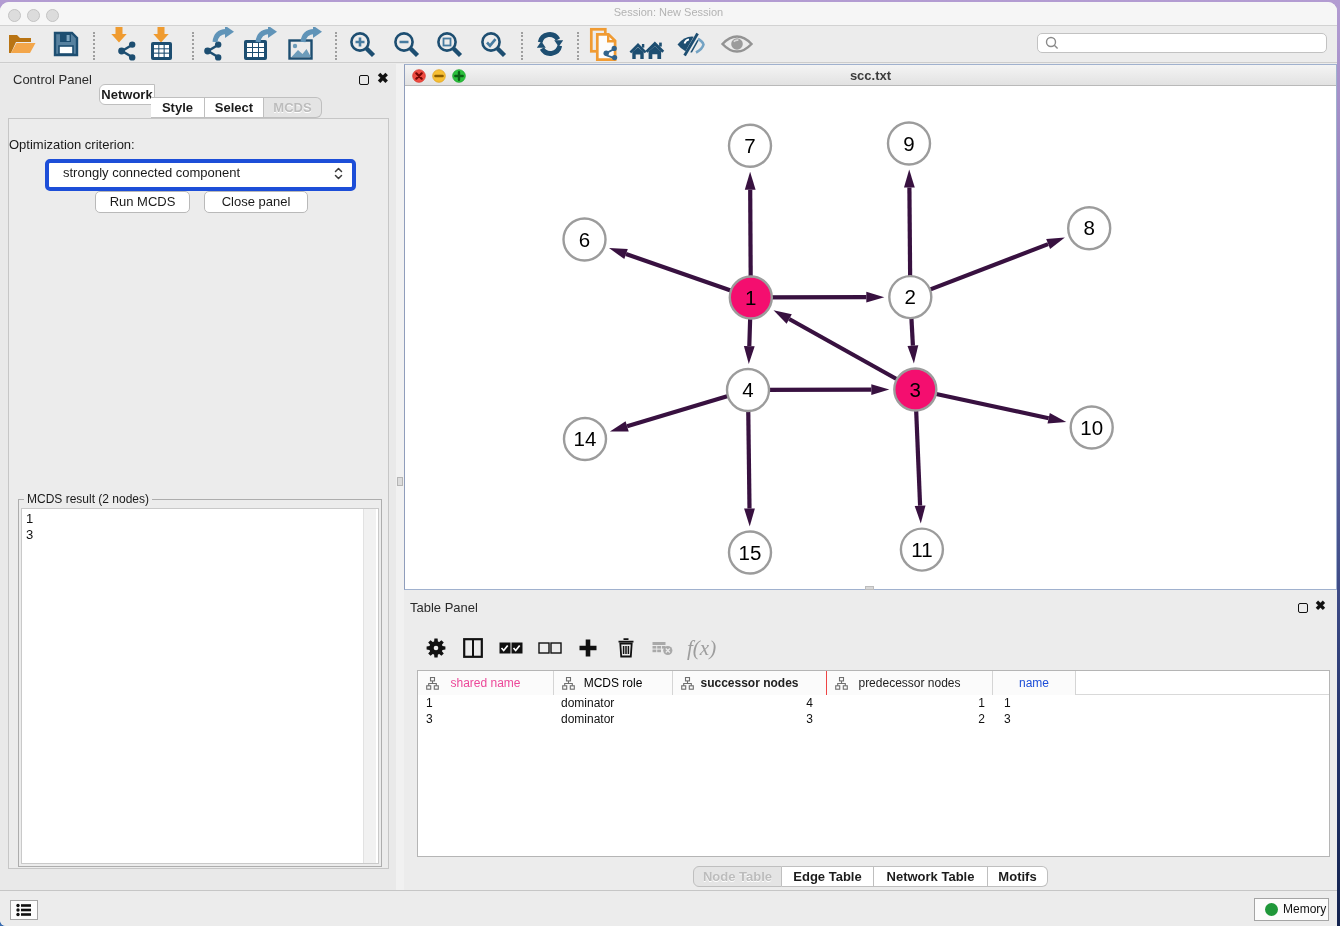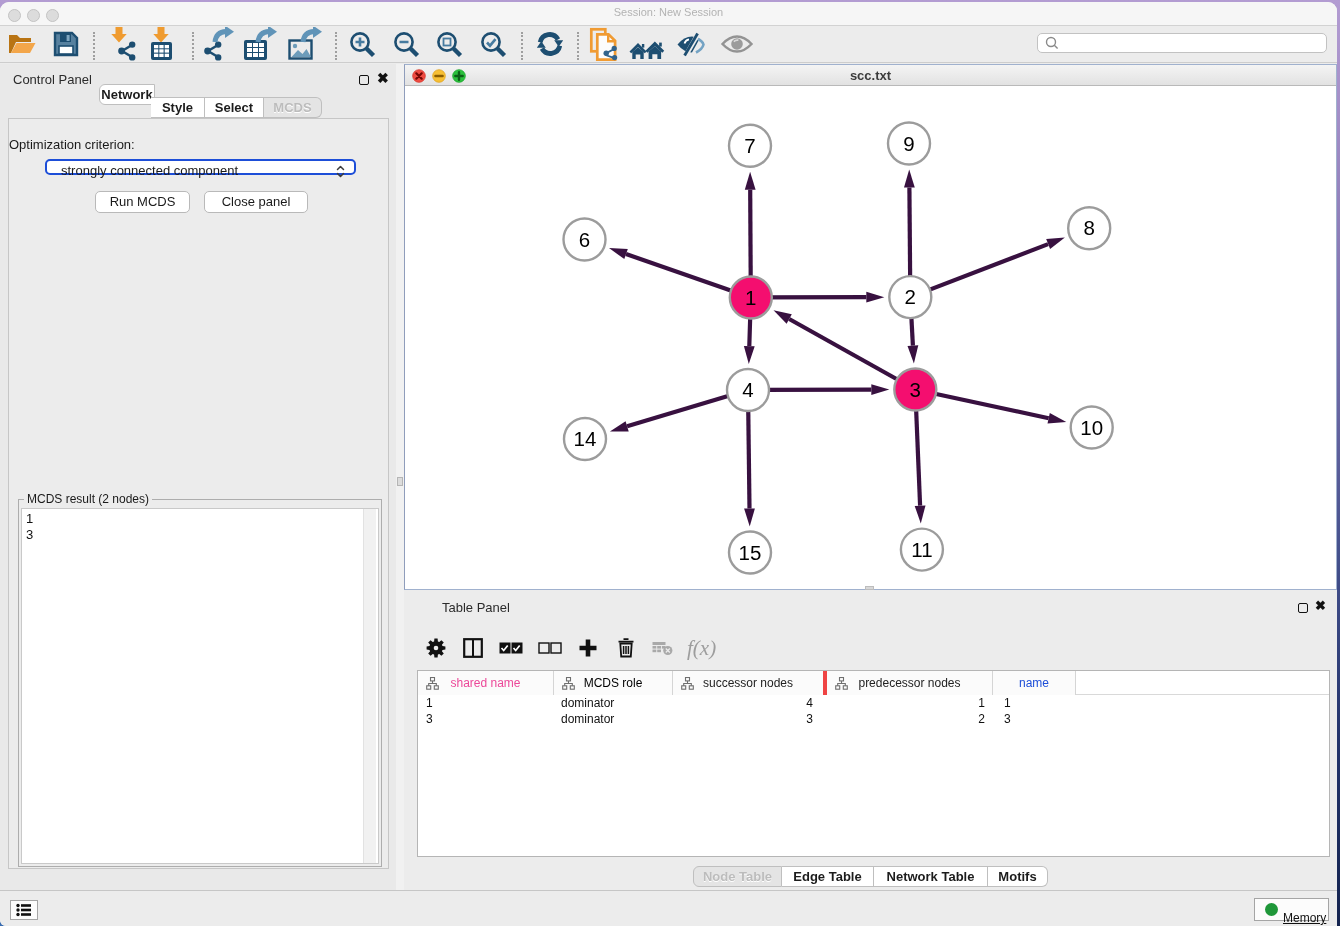--- a/index.html
+++ b/index.html
@@ -201,21 +201,21 @@
   <div id="cpanel">
     <div id="cpanel-hdr">Control Panel</div>
     <div class="hdr-sq" style="left:359px;"></div>
     <div class="hdr-x" style="left:377px;">✖</div>
     <div class="tabseg" style="left:79px; top:20px; width:56px; border-radius:6px 0 0 6px;margin-left:20px;">Network</div>
     <div class="tabseg" style="left:151px; top:33px; width:54px; border-left:none;">Style</div>
     <div class="tabseg" style="left:205px; top:33px; width:59px; border-left:none;">Select</div>
     <div class="tabseg sel" style="left:264px; top:33px; width:58px; border-left:none; border-radius:0 6px 6px 0;">MCDS</div>
     <div id="cp-content">
       <div style="position:absolute;left:0;top:18px;width:100%;text-align:left;font-size:13px;color:#1a1a1a;">Optimization criterion:</div>
-      <div style="position:absolute;left:36px;top:40px;width:311px;height:16px;background:#fff;border:2px solid #1d4ed8;border-radius:5px;font-size:13px;color:#1a1a1a;line-height:20px;padding-left:14px;">strongly connected component
+      <div style="position:absolute;left:36px;top:40px;width:311px;height:32px;background:#fff;border:4px solid #1d4ed8;border-radius:5px;font-size:13px;color:#1a1a1a;line-height:20px;padding-left:14px;">strongly connected component
         <svg width="9" height="13" style="position:absolute;right:9px;top:4px;" viewBox="0 0 9 13">
             <path d="M1.5 4.5 L4.5 1.5 L7.5 4.5" fill="none" stroke="#3c3c3c" stroke-width="1.5" stroke-linecap="round" stroke-linejoin="round"></path>
             <path d="M1.5 8.5 L4.5 11.5 L7.5 8.5" fill="none" stroke="#3c3c3c" stroke-width="1.5" stroke-linecap="round" stroke-linejoin="round"></path>
           </svg>
       </div>
       <div style="position:absolute;left:86px;top:72px;width:95px;height:22px;background:#fff;border:1px solid #b9b9b9;border-radius:5px;font-size:13px;color:#1a1a1a;text-align:center;line-height:20px;">Run MCDS</div>
       <div style="position:absolute;left:195px;top:72px;width:104px;height:22px;background:#fff;border:1px solid #b9b9b9;border-radius:5px;font-size:13px;color:#1a1a1a;text-align:center;line-height:20px;">Close panel</div>
       <div style="position:absolute;left:9px;top:380px;width:364px;height:368px;border:1px solid #adadad;">
         <div style="position:absolute;left:5px;top:-8px;background:#ececec;padding:0 3px;font-size:12px;color:#1a1a1a;line-height:15px;">MCDS result (2 nodes)</div>
         <div style="position:absolute;left:2px;top:8px;width:358px;height:356px;background:#fff;border:1px solid #c9c9c9;">
@@ -288,21 +288,21 @@
 <circle cx="516.9" cy="463.6" r="21" fill="#ffffff" stroke="#9c9c9c" stroke-width="2.4"></circle>
 <text x="516.9" y="470.6" text-anchor="middle" font-size="20.5" fill="#000">11</text>
 <circle cx="180.0" cy="353.0" r="21" fill="#ffffff" stroke="#9c9c9c" stroke-width="2.4"></circle>
 <text x="180.0" y="360.0" text-anchor="middle" font-size="20.5" fill="#000">14</text>
 <circle cx="345.0" cy="466.5" r="21" fill="#ffffff" stroke="#9c9c9c" stroke-width="2.4"></circle>
 <text x="345.0" y="473.5" text-anchor="middle" font-size="20.5" fill="#000">15</text>
 </svg>
     <div style="position:absolute;left:460px;top:521px;width:9px;height:4px;background:#d8d8d8;border:1px solid #bdbdbd;"></div>
   </div>
   <div id="tpanel">
-    <div style="position:absolute;left:6px;top:2px;font-size:13px;color:#2b2b2b;margin-left:32px;">Table Panel</div>
+    <div style="position:absolute;left:6px;top:2px;font-size:13px;color:#2b2b2b;">Table Panel</div>
     <div class="hdr-sq" style="left:894px;top:5px;border-width:1px;"></div>
     <div class="hdr-x" style="left:911px;top:0;font-size:13px;">✖</div>
     <svg width="20" height="20" style="position:absolute;left:22px;top:40px;" viewBox="0 0 20 20">
         <polygon points="19.4,8.4 19.4,11.6 16.5,11.9 15.9,13.3 17.8,15.4 15.4,17.8 13.3,15.9 11.9,16.5 11.6,19.4 8.4,19.4 8.1,16.5 6.7,15.9 4.6,17.8 2.2,15.4 4.1,13.3 3.5,11.9 0.6,11.6 0.6,8.4 3.5,8.1 4.1,6.7 2.2,4.6 4.6,2.2 6.7,4.1 8.1,3.5 8.4,0.6 11.6,0.6 11.9,3.5 13.3,4.1 15.4,2.2 17.8,4.6 15.9,6.7 16.5,8.1" fill="#111"></polygon>
         <circle cx="10" cy="10" r="2.3" fill="#ececec"></circle>
       </svg>
 <svg width="20" height="20" style="position:absolute;left:59px;top:40px;" viewBox="0 0 20 20">
 <rect x="1.2" y="1.2" width="17.6" height="17.6" fill="none" stroke="#111" stroke-width="2.2"></rect>
 <line x1="10" y1="1" x2="10" y2="19" stroke="#111" stroke-width="2"></line>
 </svg>
@@ -347,21 +347,21 @@
             <rect x="8.3" y="8.8" width="4" height="3.4" fill="none" stroke="#6e6e6e" stroke-width="1.1"></rect>
             <path d="M6.5 4 V6.5 M2.7 8.8 V6.5 H10.3 V8.8" fill="none" stroke="#6e6e6e" stroke-width="1.1"></path>
           </svg>
 <div style="position:absolute;left:136px;top:0;width:119px;height:24px;border-right:1px solid #d5d5d5;font-size:12px;color:#000000;text-align:center;line-height:24px;">MCDS role</div>
 <svg width="13" height="13" style="position:absolute;left:144px;top:6px;" viewBox="0 0 13 13">
             <rect x="4.5" y="0.5" width="4" height="3.4" fill="none" stroke="#6e6e6e" stroke-width="1.1"></rect>
             <rect x="0.7" y="8.8" width="4" height="3.4" fill="none" stroke="#6e6e6e" stroke-width="1.1"></rect>
             <rect x="8.3" y="8.8" width="4" height="3.4" fill="none" stroke="#6e6e6e" stroke-width="1.1"></rect>
             <path d="M6.5 4 V6.5 M2.7 8.8 V6.5 H10.3 V8.8" fill="none" stroke="#6e6e6e" stroke-width="1.1"></path>
           </svg>
-<div style="position:absolute;left:255px;top:0;width:154px;height:24px;border-right:4px solid #ef4444;font-size:12px;color:#222;text-align:center;line-height:24px;">successor nodes</div>
+<div style="position:absolute;left:255px;top:0;width:154px;height:24px;border-right:1px solid #ef4444;font-size:12px;color:#222;text-align:center;line-height:24px;font-weight:bold;">successor nodes</div>
 <svg width="13" height="13" style="position:absolute;left:263px;top:6px;" viewBox="0 0 13 13">
             <rect x="4.5" y="0.5" width="4" height="3.4" fill="none" stroke="#6e6e6e" stroke-width="1.1"></rect>
             <rect x="0.7" y="8.8" width="4" height="3.4" fill="none" stroke="#6e6e6e" stroke-width="1.1"></rect>
             <rect x="8.3" y="8.8" width="4" height="3.4" fill="none" stroke="#6e6e6e" stroke-width="1.1"></rect>
             <path d="M6.5 4 V6.5 M2.7 8.8 V6.5 H10.3 V8.8" fill="none" stroke="#6e6e6e" stroke-width="1.1"></path>
           </svg>
 <div style="position:absolute;left:409px;top:0;width:166px;height:24px;border-right:1px solid #d5d5d5;font-size:12px;color:#222;text-align:center;line-height:24px;">predecessor nodes</div>
 <svg width="13" height="13" style="position:absolute;left:417px;top:6px;" viewBox="0 0 13 13">
             <rect x="4.5" y="0.5" width="4" height="3.4" fill="none" stroke="#6e6e6e" stroke-width="1.1"></rect>
             <rect x="0.7" y="8.8" width="4" height="3.4" fill="none" stroke="#6e6e6e" stroke-width="1.1"></rect>
@@ -394,16 +394,16 @@
         <circle cx="2" cy="2.5" r="1.7" fill="#111"></circle>
           <circle cx="2" cy="7" r="1.7" fill="#111"></circle>
           <circle cx="2" cy="11.5" r="1.7" fill="#111"></circle>
         <rect x="5" y="1.2" width="10" height="2.6" fill="#111"></rect>
           <rect x="5" y="5.7" width="10" height="2.6" fill="#111"></rect>
           <rect x="5" y="10.2" width="10" height="2.6" fill="#111"></rect>
       </svg>
     </div>
     <div style="position:absolute;left:1254px;top:7px;width:75px;height:23px;background:#fcfcfc;border:1px solid #a5a5a5;font-size:12px;color:#111;">
       <span style="position:absolute;left:10px;top:4px;width:13px;height:13px;border-radius:50%;background:#1f9739;"></span>
-      <span style="position:absolute;left:28px;top:12px;text-decoration:underline;">Memory</span>
+      <span style="position:absolute;left:28px;top:3px;">Memory</span>
     </div>
   </div>
 </div>
 
 </body></html>

